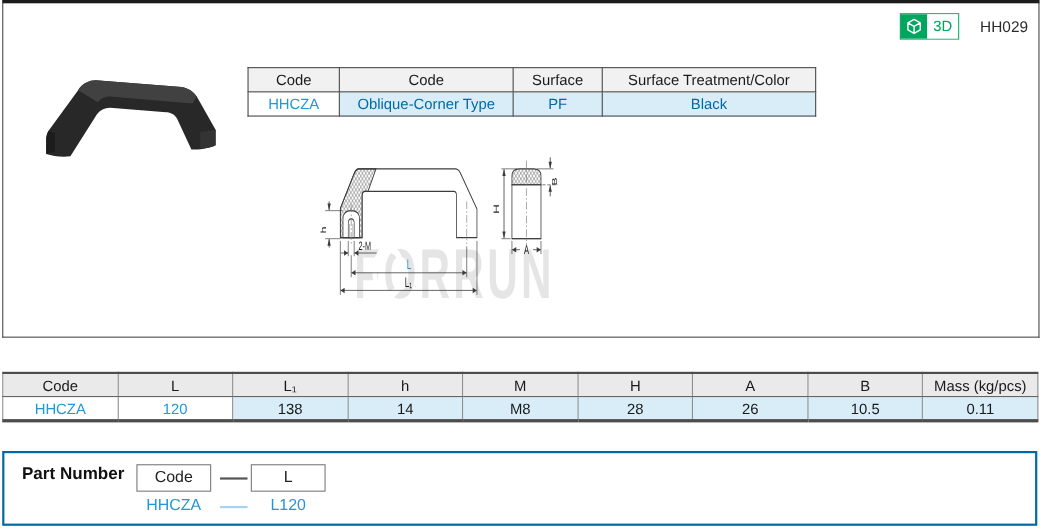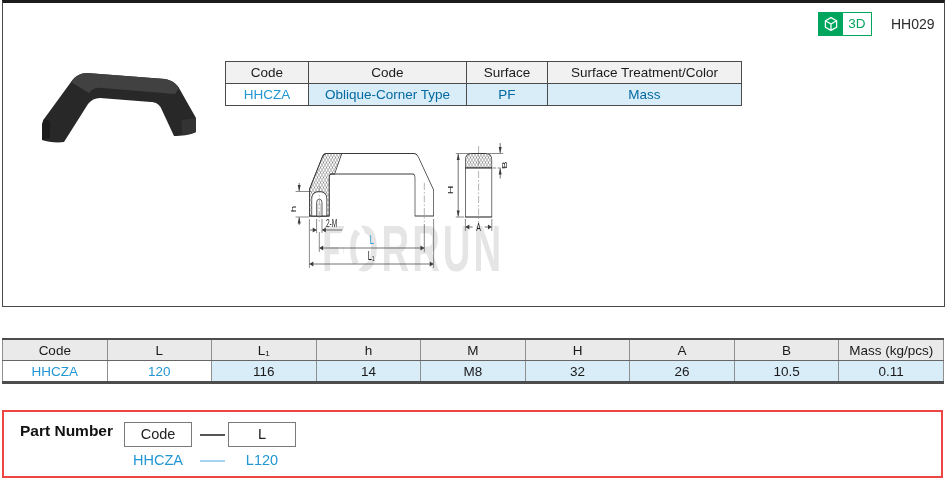--- a/index.html
+++ b/index.html
@@ -30,21 +30,21 @@
   .drawing-svg { position:absolute; left:277px; top:132px; }
   
   .dim-table-wrap { position:absolute; left:2px; top:338px; width:941px; }
   .dim-table { border-collapse:collapse; table-layout:fixed; width:100%; font-size:13.5px;
     border:1px solid #4d4d4d; border-top:2px solid #4d4d4d; }
   .dim-table th, .dim-table td { border:1px solid #8f8f8f; height:20px; text-align:center; font-weight:normal; }
   .dim-table th { background:#eaeaea; color:#1a1a1a; border-bottom:1px solid #666; }
   .dim-table td { background:#d9edf9; color:#1a1a1a; border-bottom:3px solid #4d4d4d; }
   .dim-table td.c-link { background:#ffffff; color:#2397d4; cursor:pointer; }
   
-  .pn-box { position:absolute; left:2px; top:410px; width:937px; height:64px; border:2px solid #ef4444; }
+  .pn-box { position:absolute; left:2px; top:410px; width:937px; height:64px; border:2px solid #0369a1; }
   .pn-title { position:absolute; left:16px; top:9px; font-size:15.5px; font-weight:bold; line-height:20px; color:#111; }
   .pn-slot { position:absolute; width:66px; height:23px; border:1.5px solid #7a7a7a; text-align:center;
     line-height:23px; font-size:14.5px; color:#222; background:#fff; }
   .pn-slot.s-code { left:120px; top:10px; }
   .pn-slot.s-l { left:224px; top:10px; }
   .pn-dash { position:absolute; width:25px; height:2px; background:#555; left:196px; top:22px; }
   .pn-val { position:absolute; width:70px; text-align:center; font-size:14.5px; color:#2397d4; top:40px; cursor:pointer; }
   .pn-val.v-code { left:119px; }
   .pn-val.v-l { left:223px;text-align:center; }
   .pn-dash2 { position:absolute; width:25px; height:2px; background:#a6d4ee; left:196px; top:48px; }
@@ -84,21 +84,21 @@
           <tr>
         <th class="tt-c0">Code</th>
         <th class="tt-c1">Code</th>
         <th class="tt-c2">Surface</th>
         <th class="tt-c3">Surface Treatment/Color</th>
       </tr>
       <tr>
         <td class="code-cell">HHCZA</td>
         <td>Oblique-Corner Type</td>
         <td>PF</td>
-        <td>Mass</td>
+        <td>Black</td>
       </tr>
     </tbody>
       </table>
 
     <svg class="drawing-svg" width="420" height="172" viewBox="280 135 700 172" style="width:420px;height:172px" preserveAspectRatio="none">
       <svg x="280" y="135" width="420" height="172" viewBox="280 135 420 172">
       <defs>
         <pattern id="xhatch" width="5" height="5" patternUnits="userSpaceOnUse">
           <path d="M0,5 L5,0 M0,0 L5,5" stroke="#555" stroke-width="0.55"></path>
         </pattern>
@@ -178,24 +178,24 @@
         <th>h</th>
         <th>M</th>
         <th>H</th>
         <th>A</th>
         <th>B</th>
         <th>Mass (kg/pcs)</th>
       </tr>
       <tr>
         <td class="c-link">HHCZA</td>
         <td class="c-link">120</td>
-        <td>116</td>
+        <td>138</td>
         <td>14</td>
         <td>M8</td>
-        <td>32</td>
+        <td>28</td>
         <td>26</td>
         <td>10.5</td>
         <td>0.11</td>
       </tr>
     </tbody>
       </table>
   </div>
 
   <div class="pn-box">
     <div class="pn-title">

